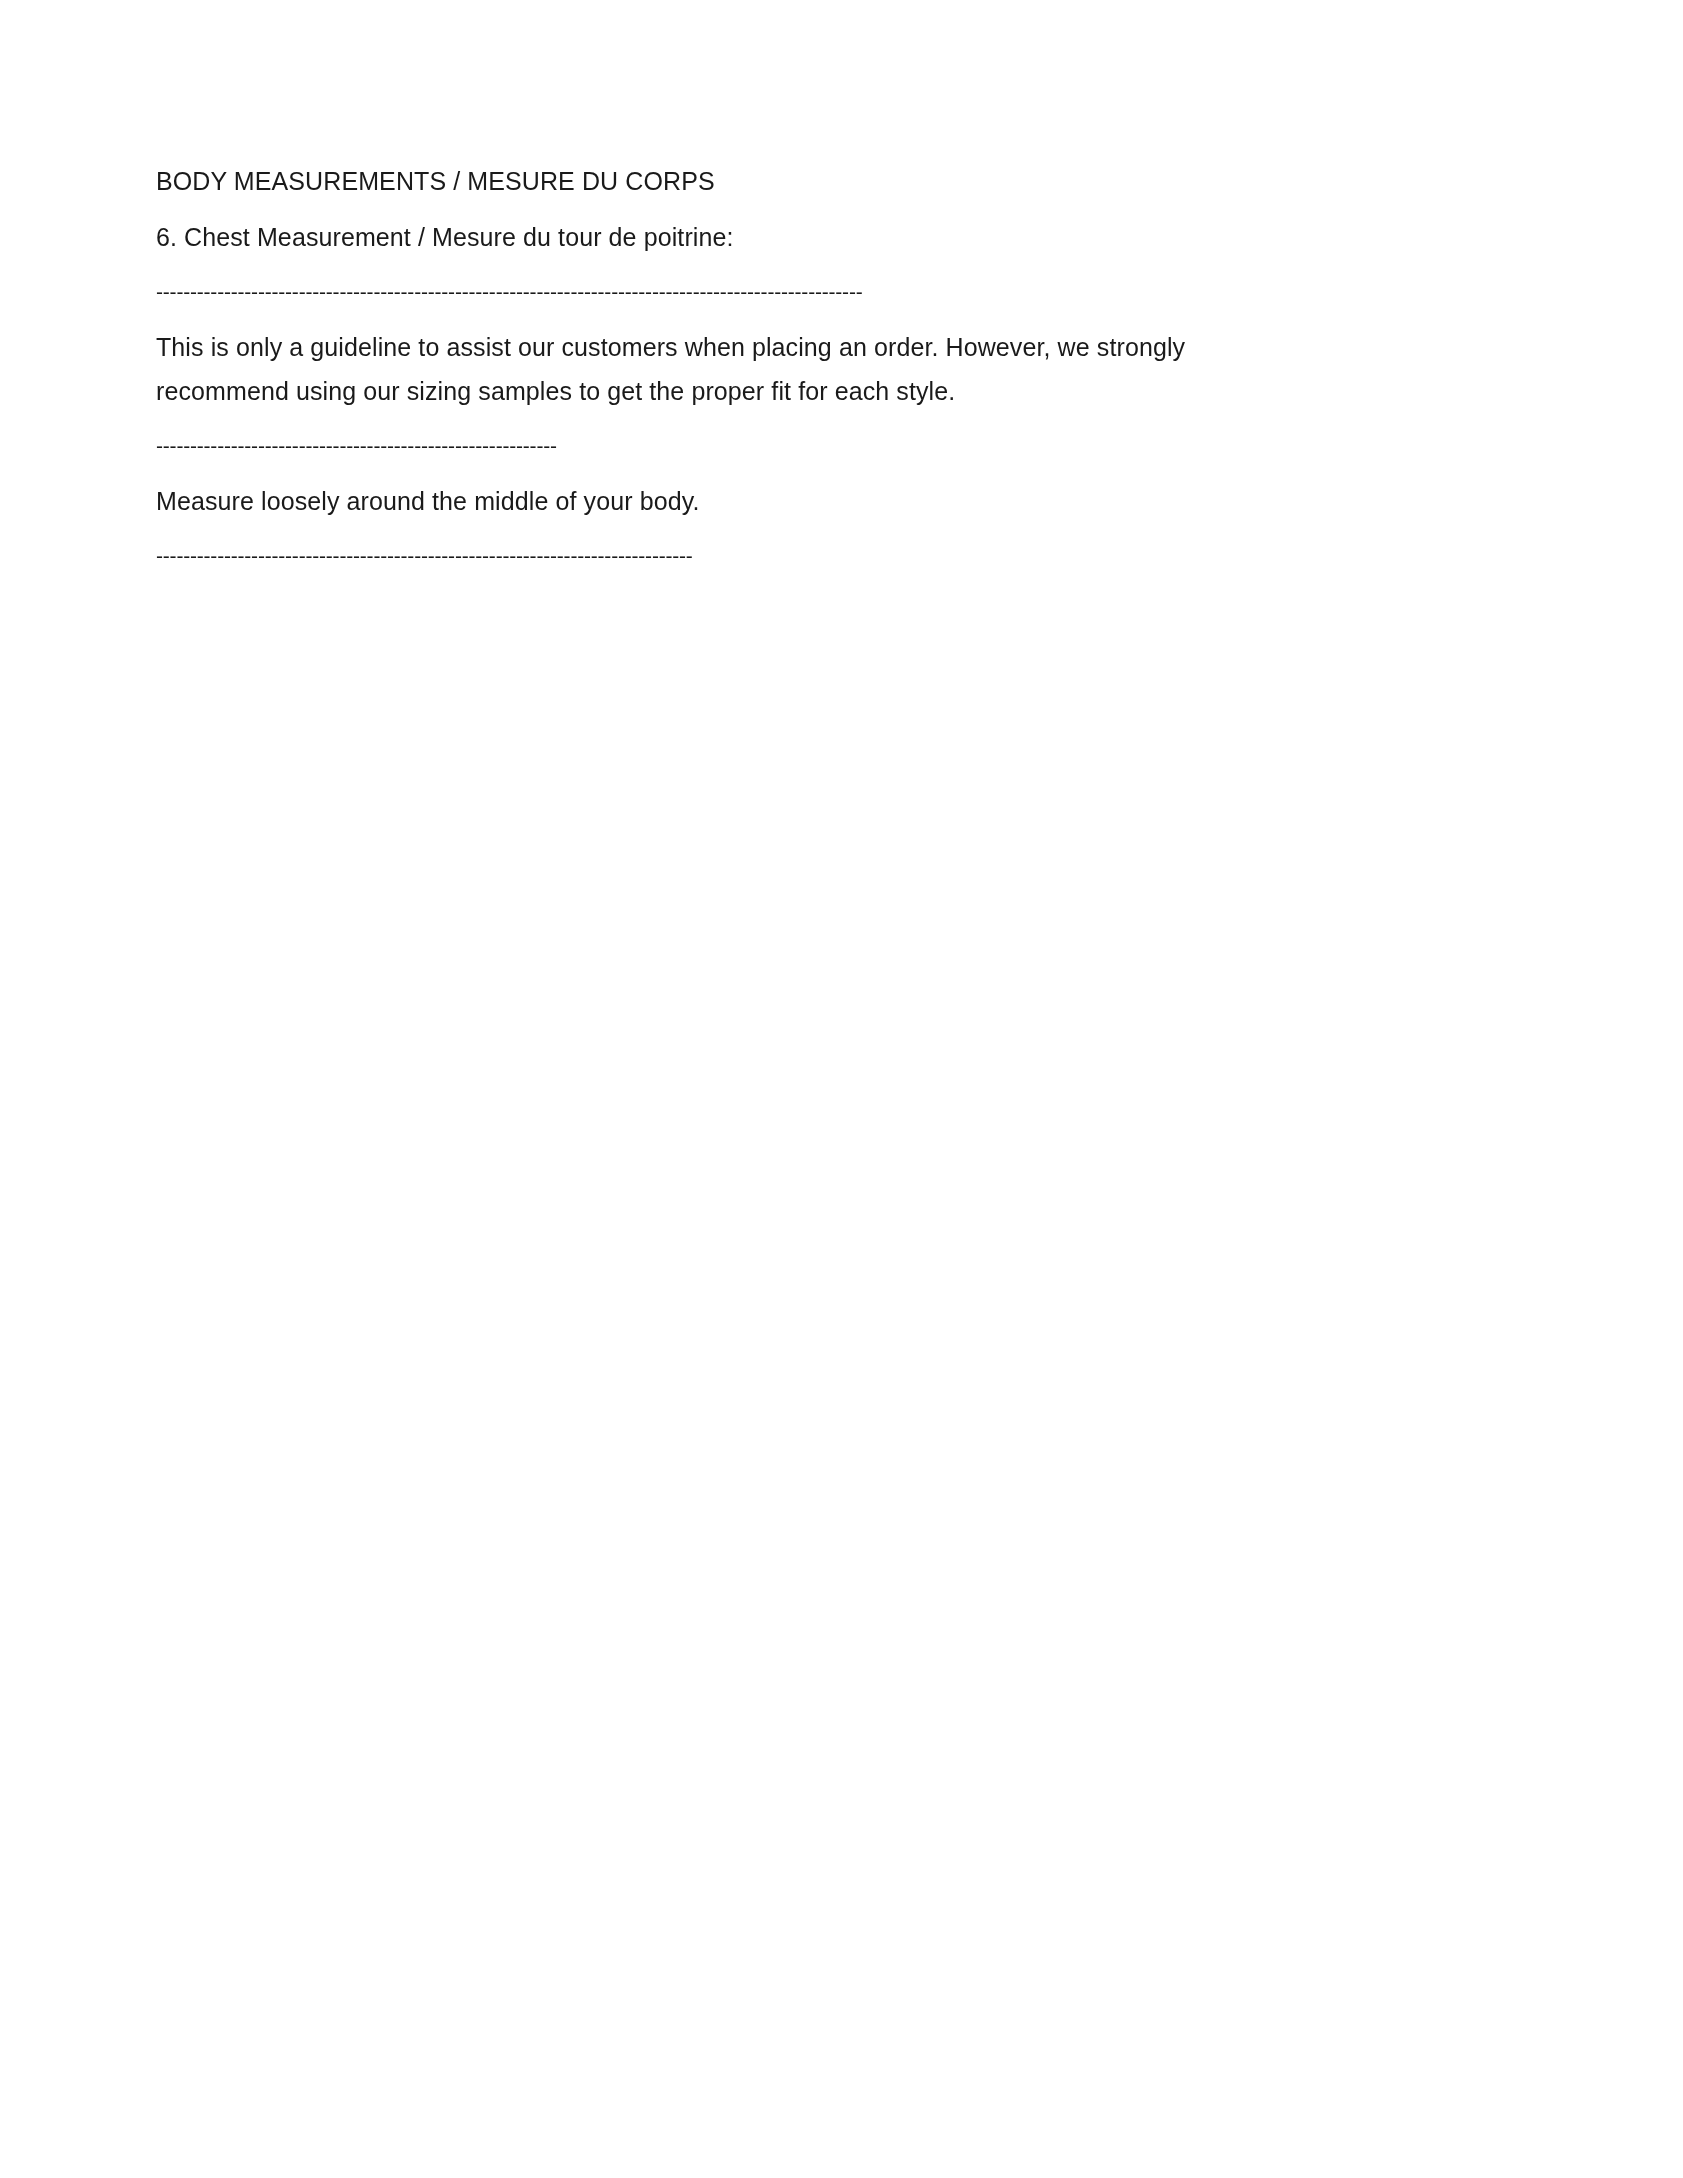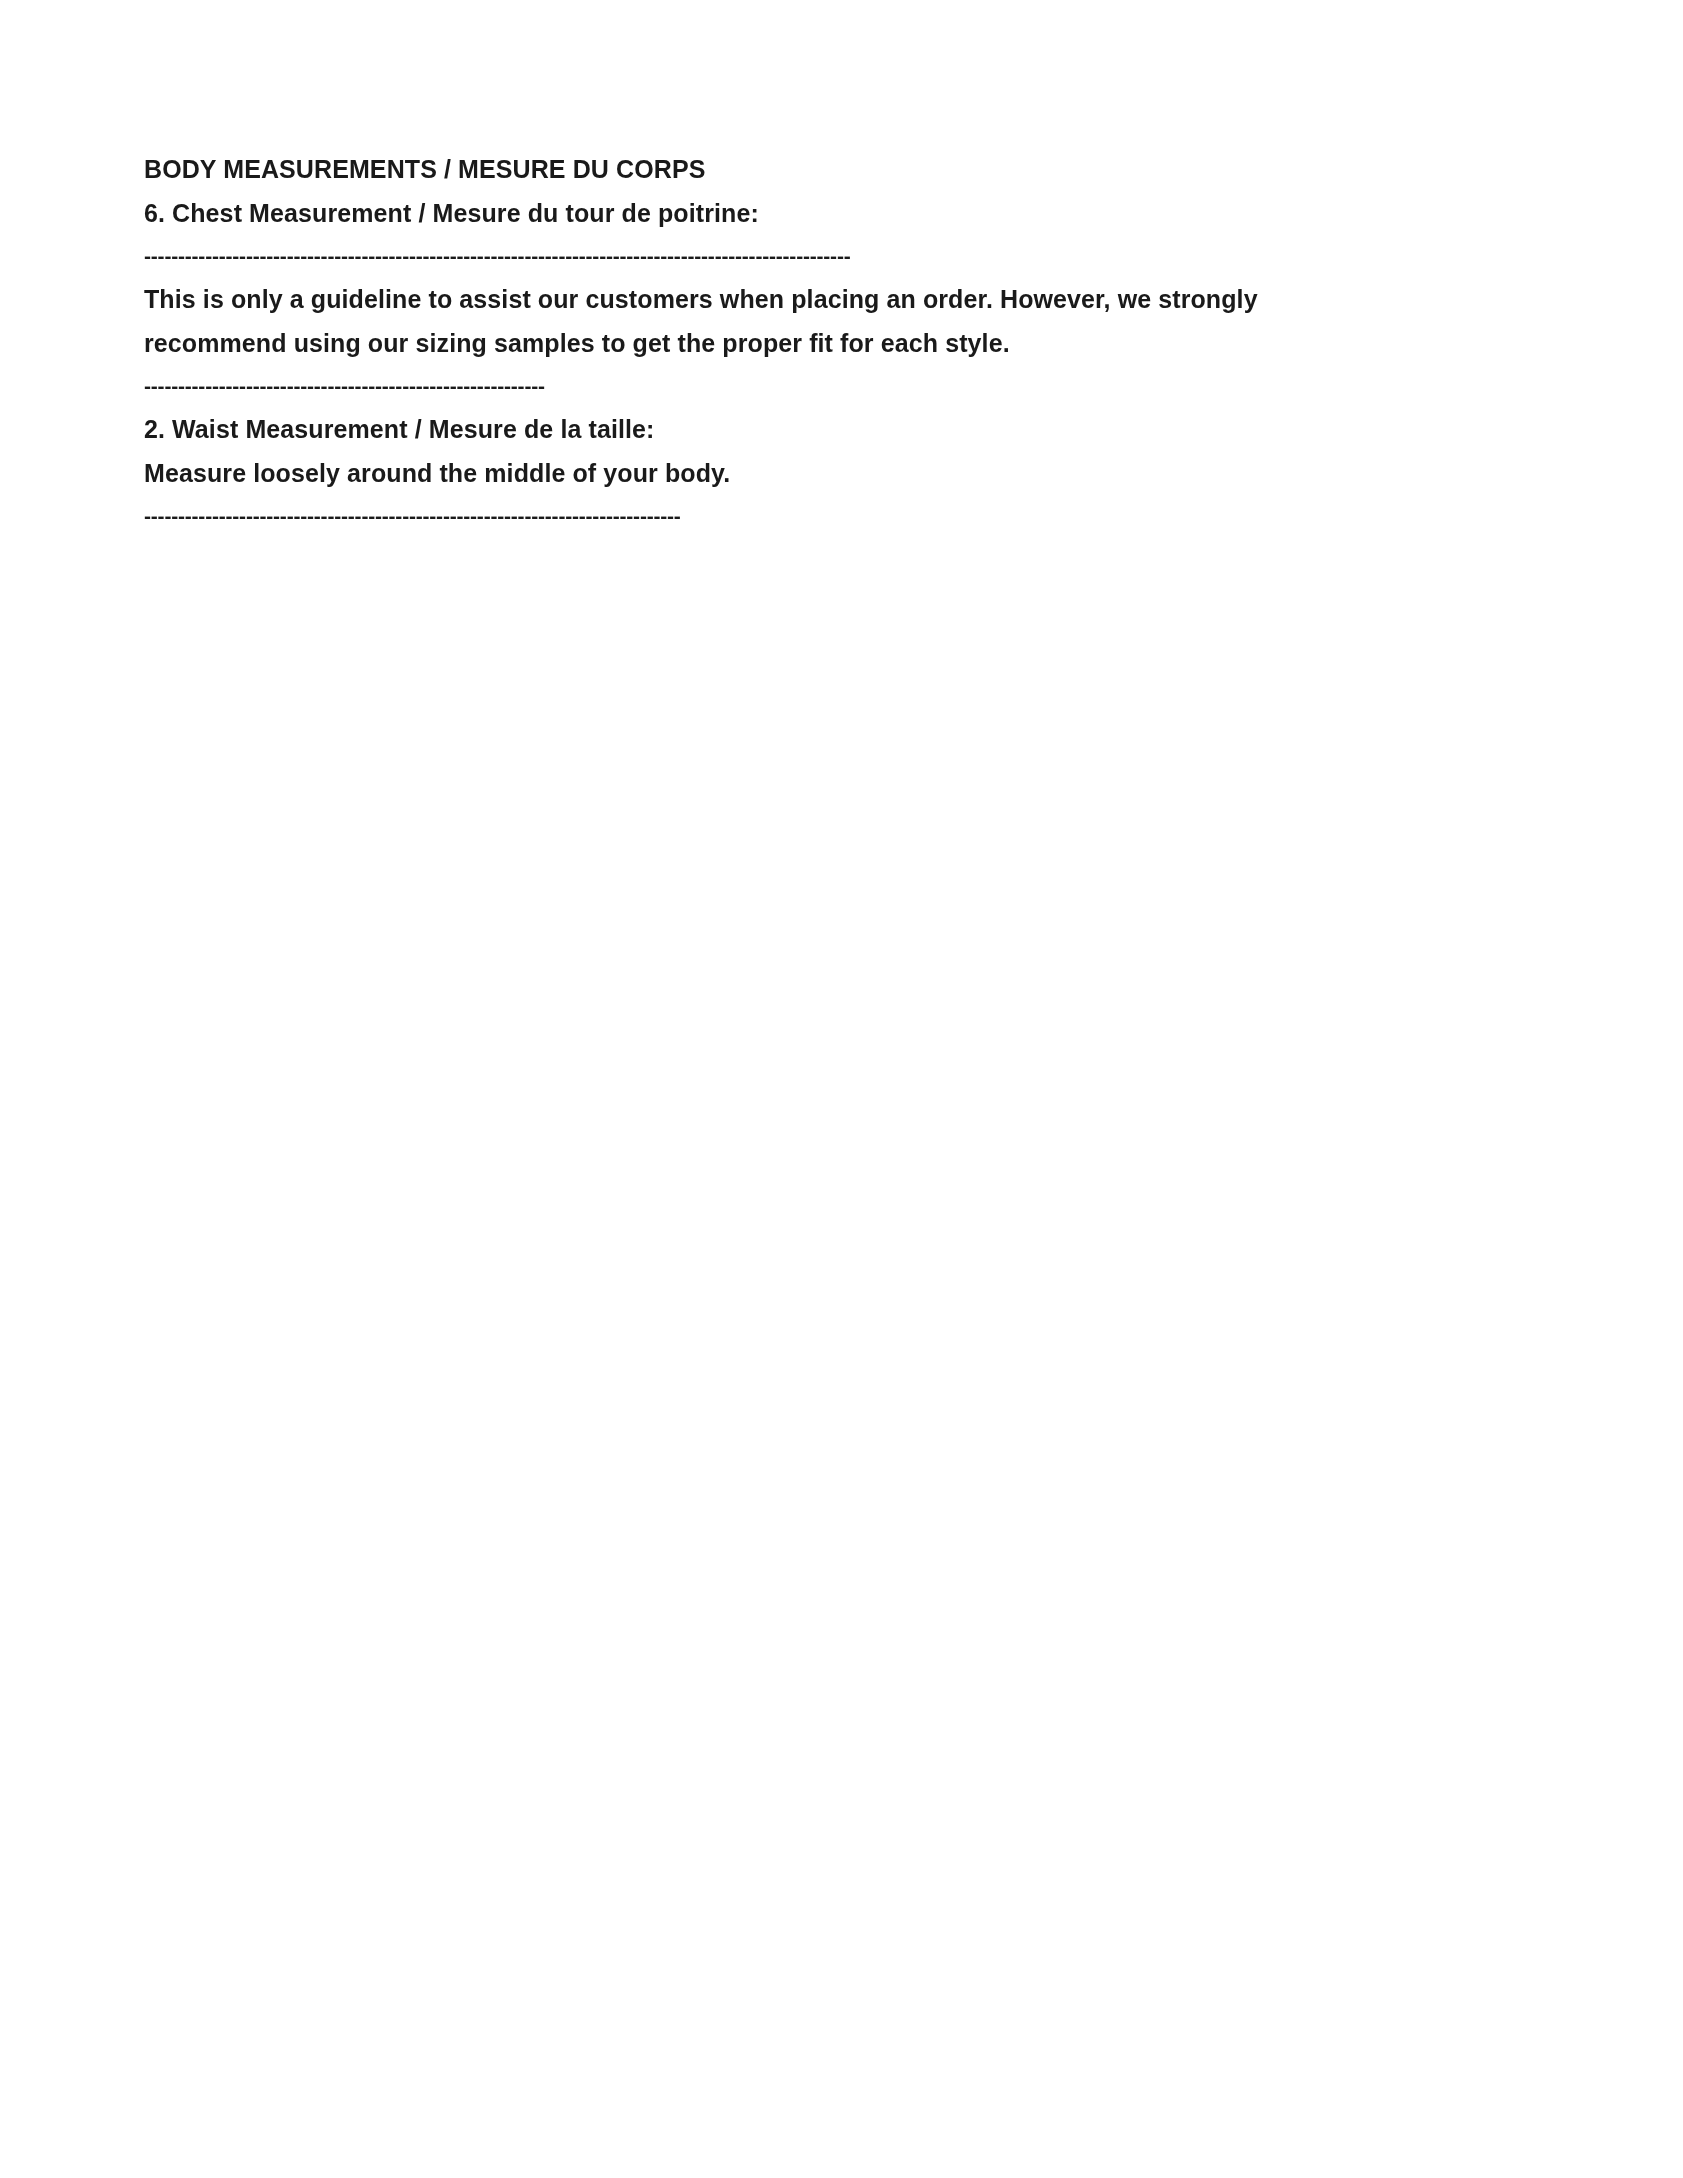--- a/index.html
+++ b/index.html
@@ -43,44 +43,42 @@
   .rule {
     font-size: 21px;
     line-height: 42px;
     letter-spacing: -0.2px;
     color: #1a1a1a;
     white-space: nowrap;
     overflow: hidden;
     font-family: "Liberation Sans", sans-serif;
   }
   .block {
-    margin: 0;
+    margin: 12px;
     padding: 0;
-    font-weight: bold;
   }
 </style>
 </head>
 <body>
 
 <div class="page">
   <div class="content">
 
     <div class="line block">BODY MEASUREMENTS / MESURE DU CORPS</div>
 
     <div class="line block">6. Chest Measurement / Mesure du tour de poitrine:</div>
 
 
     <div class="rule block">--------------------------------------------------------------------------------------------------------</div>
 
     <div class="para block">This is only a guideline to assist our customers when placing an order. However, we strongly recommend using our sizing samples to get the proper fit for each style.</div>
 
     <div class="rule block">-----------------------------------------------------------</div>
 
 
-    <div class="line block">2. Waist Measurement / Mesure de la taille:</div>
 
     <div class="para block">Measure loosely around the middle of your body.</div>
 
     <div class="rule block">-------------------------------------------------------------------------------</div>
 
   </div>
 </div>
 
 
 </body></html>

